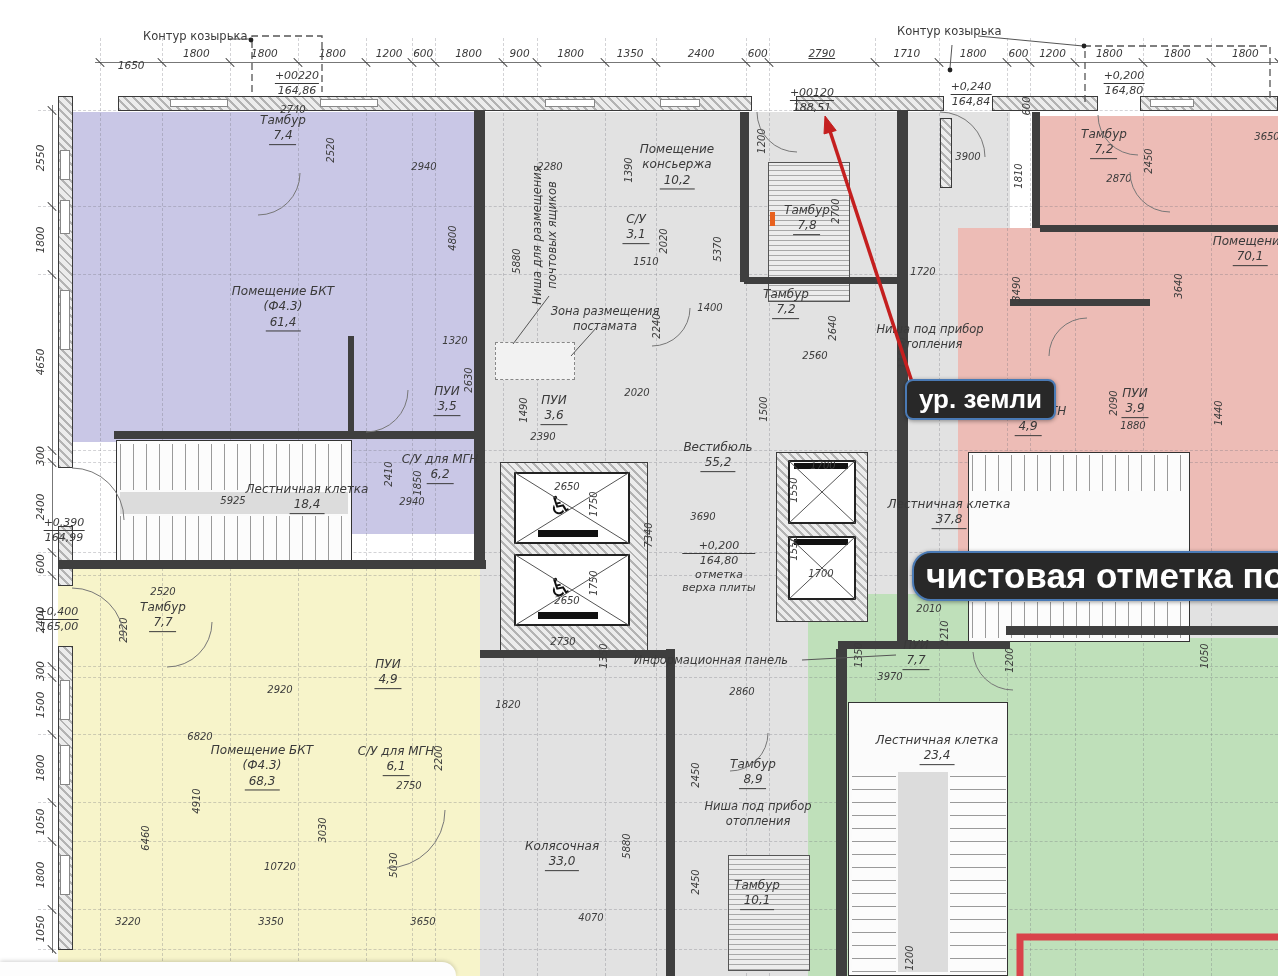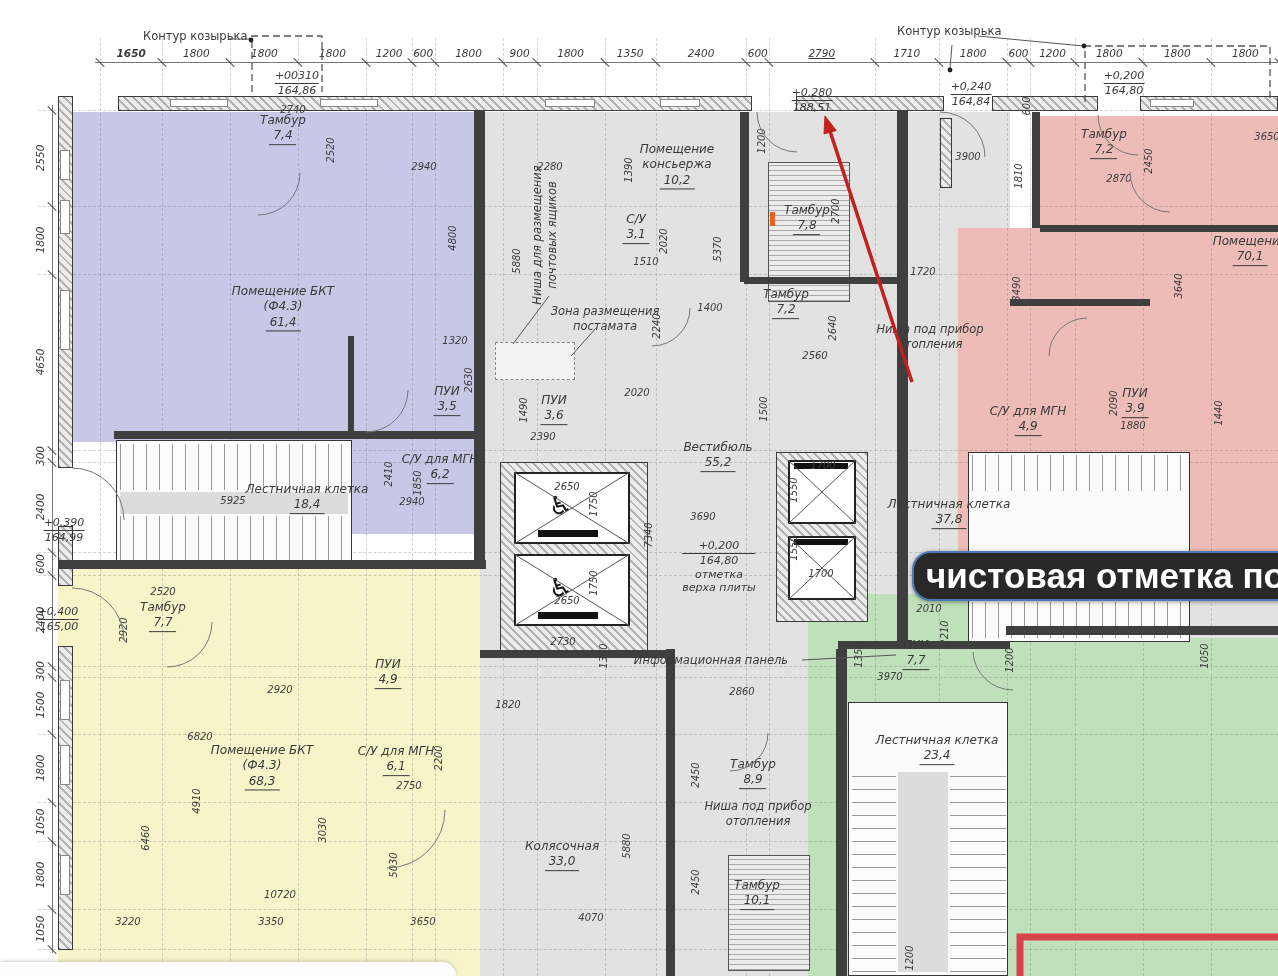--- a/index.html
+++ b/index.html
@@ -201,21 +201,21 @@
       <circle cx="1084" cy="46" r="2.4" fill="#222"></circle>
       <circle cx="950" cy="70" r="2.4" fill="#222"></circle>
       <path d="M912,382 L827,122" stroke="#c41f1f" stroke-width="3.5" fill="none"></path>
       <path d="M825,116 L836.2,130.5 L824,133.9 Z" stroke="#c41f1f" stroke-width="1" fill="#c41f1f"></path>
       <path d="M1020,982 L1020,937 L1284,937" stroke="#d9434a" stroke-width="7" fill="none"></path>
     </svg>
   <div id="texts">
       <div class="chainline" style="left: 95px; top: 62px; width: 1183px; height: 1px;"></div>
       <div class="chainline" style="left: 52px; top: 105px; width: 1px; height: 848px;"></div>
       <div class="tick" style="left: 94px; top: 62px;"></div>
-      <div class="chain-num" style="left: 131.185px; top: 59px; font-weight: bold;">1650</div>
+      <div class="chain-num" style="left: 131.185px; top: 71px;">1650</div>
       <div class="tick" style="left: 156.37px; top: 62px;"></div>
       <div class="chain-num" style="left: 196.39px; top: 59px;">1800</div>
       <div class="tick" style="left: 224.41px; top: 62px;"></div>
       <div class="chain-num" style="left: 264.43px; top: 59px;">1800</div>
       <div class="tick" style="left: 292.45px; top: 62px;"></div>
       <div class="chain-num" style="left: 332.47px; top: 59px;">1800</div>
       <div class="tick" style="left: 360.49px; top: 62px;"></div>
       <div class="chain-num" style="left: 389.17px; top: 59px;">1200</div>
       <div class="tick" style="left: 405.85px; top: 62px;"></div>
       <div class="chain-num" style="left: 423.19px; top: 59px;">600</div>
@@ -406,21 +406,21 @@
       <div class="dim rot" style="left: 388px; top: 474px;">2410</div>
       <div class="dim rot" style="left: 417px; top: 483px;">1850</div>
       <div class="dim" style="left: 412px; top: 501px;">2940</div>
       <div class="dim" style="left: 233px; top: 500px;">5925</div>
       <div class="dim" style="left: 163px; top: 591px;">2520</div>
       <div class="dim rot" style="left: 123px; top: 630px;">2920</div>
       <div class="dim" style="left: 280px; top: 689px;">2920</div>
       <div class="dim" style="left: 200px; top: 736px;">6820</div>
       <div class="dim rot" style="left: 196px; top: 801px;">4910</div>
       <div class="dim rot" style="left: 145px; top: 838px;">6460</div>
-      <div class="dim" style="left: 280px; top: 866px; margin-top: 28px;">10720</div>
+      <div class="dim" style="left: 280px; top: 866px;">10720</div>
       <div class="dim" style="left: 128px; top: 921px;">3220</div>
       <div class="dim" style="left: 271px; top: 921px;">3350</div>
       <div class="dim" style="left: 423px; top: 921px;">3650</div>
       <div class="dim rot" style="left: 438px; top: 758px;">2200</div>
       <div class="dim" style="left: 409px; top: 785px;">2750</div>
       <div class="dim rot" style="left: 322px; top: 830px;">3030</div>
       <div class="dim rot" style="left: 393px; top: 865px;">5030</div>
       <div class="dim rot" style="left: 516px; top: 261px;">5880</div>
       <div class="dim" style="left: 550px; top: 166px;">2280</div>
       <div class="dim rot" style="left: 628px; top: 170px;">1390</div>
@@ -469,25 +469,25 @@
       <div class="dim rot" style="left: 1218px; top: 413px;">1440</div>
       <div class="dim" style="left: 823px; top: 465px;">1700</div>
       <div class="dim rot" style="left: 793px; top: 490px;">1550</div>
       <div class="dim rot" style="left: 793px; top: 548px;">1550</div>
       <div class="dim" style="left: 821px; top: 573px;">1700</div>
       <div class="dim" style="left: 567px; top: 486px;">2650</div>
       <div class="dim rot" style="left: 593px; top: 504px;">1750</div>
       <div class="dim rot" style="left: 593px; top: 583px;">1750</div>
       <div class="dim" style="left: 567px; top: 600px;">2650</div>
       <div class="elev" style="left: 297px; top: 69px;">
-        <div>+00310</div>
+        <div>+00220</div>
         <div class="b">164,86</div>
       </div>
       <div class="elev" style="left: 812px; top: 86px;">
-        <div>+0,280</div>
+        <div>+00120</div>
         <div class="b">188,51</div>
       </div>
       <div class="elev" style="left: 971px; top: 80px;">
         <div>+0,240</div>
         <div class="b">164,84</div>
       </div>
       <div class="elev" style="left: 1124px; top: 69px;">
         <div>+0,200</div>
         <div class="b">164,80</div>
       </div>
@@ -503,17 +503,18 @@
         <div>+0,200</div>
         <div class="b">164,80</div>
         <div>отметка</div>
         <div>верха плиты</div>
       </div>
     </div>
 
   <div class="canopy" style="left:143px;top:29px;">Контур козырька</div>
   <div class="canopy" style="left:897px;top:24px;">Контур козырька</div>
 
+  <div class="badge" id="badge-ground">ур. земли</div>
   <div class="badge" id="badge-floor">чистовая отметка пола</div>
 
   <div class="bottom-bar"></div>
   <div class="orange-tick"></div>
 </div>
 
 </body></html>

